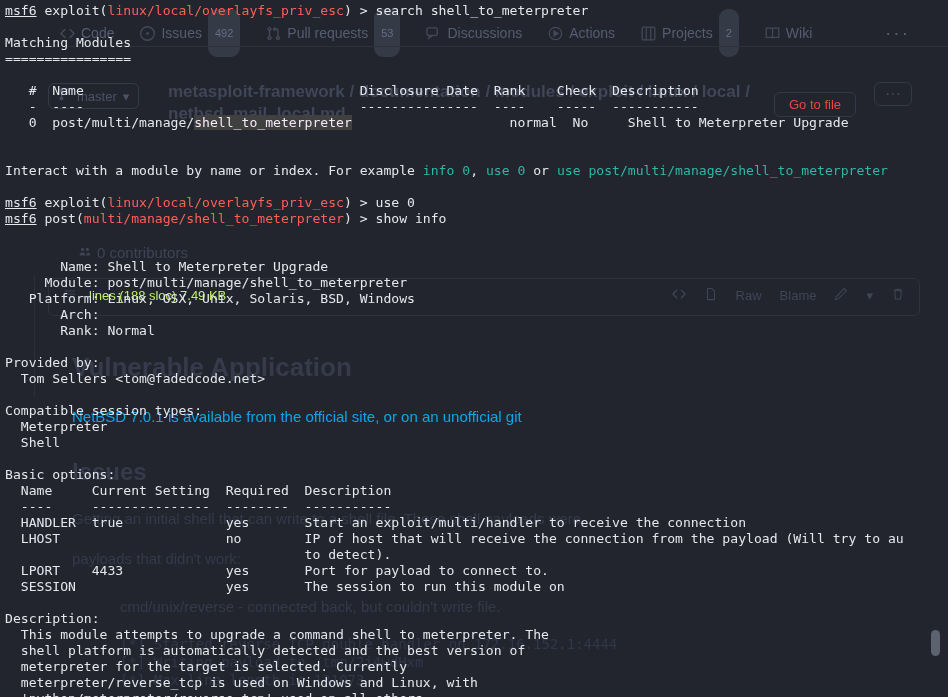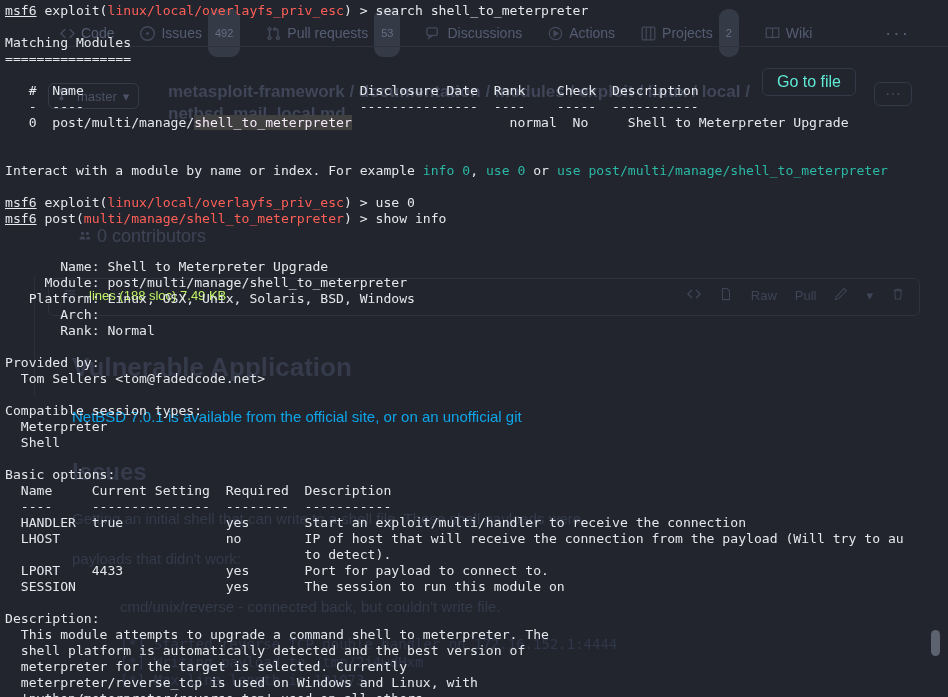--- a/index.html
+++ b/index.html
@@ -42,29 +42,29 @@
   }
   #bg .crumb{
     position:absolute;top:82px;left:148px;
     font-size:17px;font-weight:bold;color:#3f4657;white-space:nowrap;
   }
   #bg .crumb2{
     position:absolute;top:104px;left:148px;
     font-size:17px;font-weight:bold;color:#3f4657;white-space:nowrap;
   }
   #bg .gotofile{
-    position:absolute;top:68px;right:92px;
+    position:absolute;top:92px;right:92px;
     border:1px solid #333947;border-radius:6px;
-    padding:4px 14px;font-size:16px;color:#5eead4;
+    padding:4px 14px;font-size:13px;color:#ef4444;
   }
   #bg .topdots{position:absolute;top:82px;right:36px;
     border:1px solid #333947;border-radius:6px;padding:2px 10px;font-size:16px;color:#464d60;}
 
   #bg .contrib{
-    position:absolute;top:226px;left:58px;font-size:18px;color:#3e4455;
+    position:absolute;top:244px;left:58px;font-size:15px;color:#3e4455;
     display:flex;align-items:flex-end;gap:6px;
   }
   #bg .filebar{
     position:absolute;top:278px;left:28px;right:28px;height:36px;
     border:1px solid #2d323e;border-radius:6px;
   }
   #bg .filebar .meta{
     position:absolute;left:14px;top:8px;font-size:13px;color:#bef264;
     display:flex;align-items:center;gap:12px;
   }
@@ -225,21 +225,21 @@
         <svg viewBox="0 0 16 16" width="14" height="14" fill="#3f4556">
             <path d="M4.7 3.2a.75.75 0 011.1 1.1L2.1 8l3.7 3.7a.75.75 0 11-1.1 1.1L.5 8.5a.75.75 0 010-1.1l4.2-4.2zm6.6 0a.75.75 0 10-1.1 1.1L13.9 8l-3.7 3.7a.75.75 0 101.1 1.1l4.2-4.2a.75.75 0 000-1.1l-4.2-4.2z"></path>
           </svg>
       </span>
       <span>
         <svg viewBox="0 0 16 16" width="14" height="14" fill="none" stroke="#3f4556" stroke-width="1.2">
             <path d="M4 1.6h5l3 3v9.8H4z"></path>
           </svg>
       </span>
       <span>Raw</span>
-      <span>Pull</span>
+      <span>Blame</span>
       <span>
         <svg viewBox="0 0 16 16" width="14" height="14" fill="none" stroke="#3f4556" stroke-width="1.2">
             <path d="M11.6 1.8l2.6 2.6L5 13.6 1.8 14.4l.8-3.2z"></path>
           </svg>
       </span>
       <span>▾</span>
       <span>
         <svg viewBox="0 0 16 16" width="14" height="14" fill="none" stroke="#3f4556" stroke-width="1.2">
             <path d="M3 4.3h10M5.4 4.3V2.6h5.2v1.7M4.3 4.3l.7 9.4h6l.7-9.4"></path>
           </svg>

